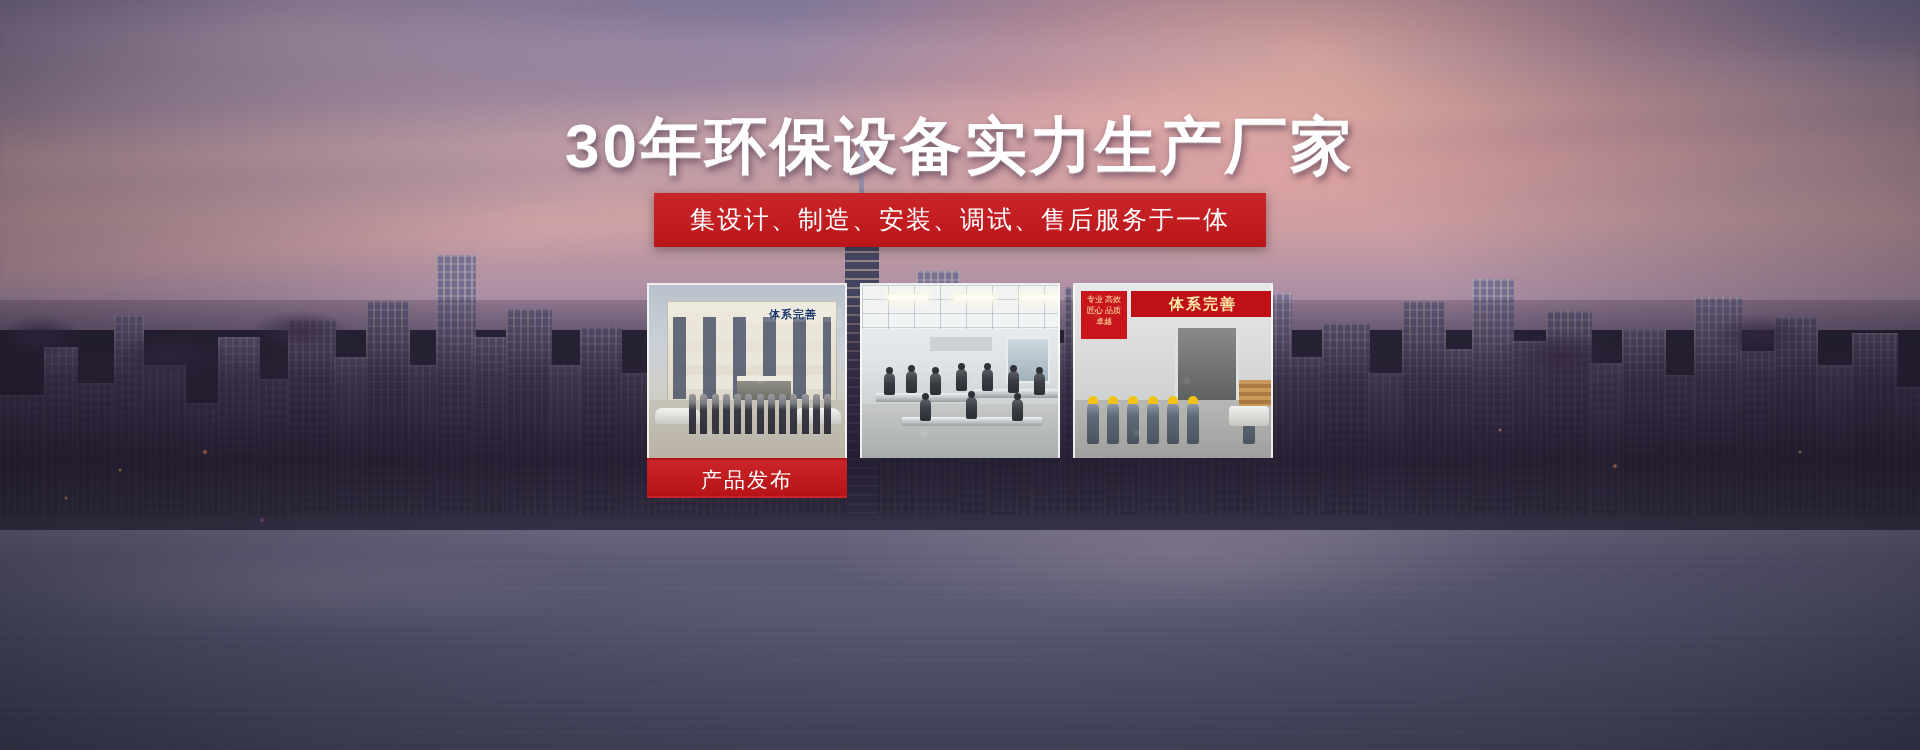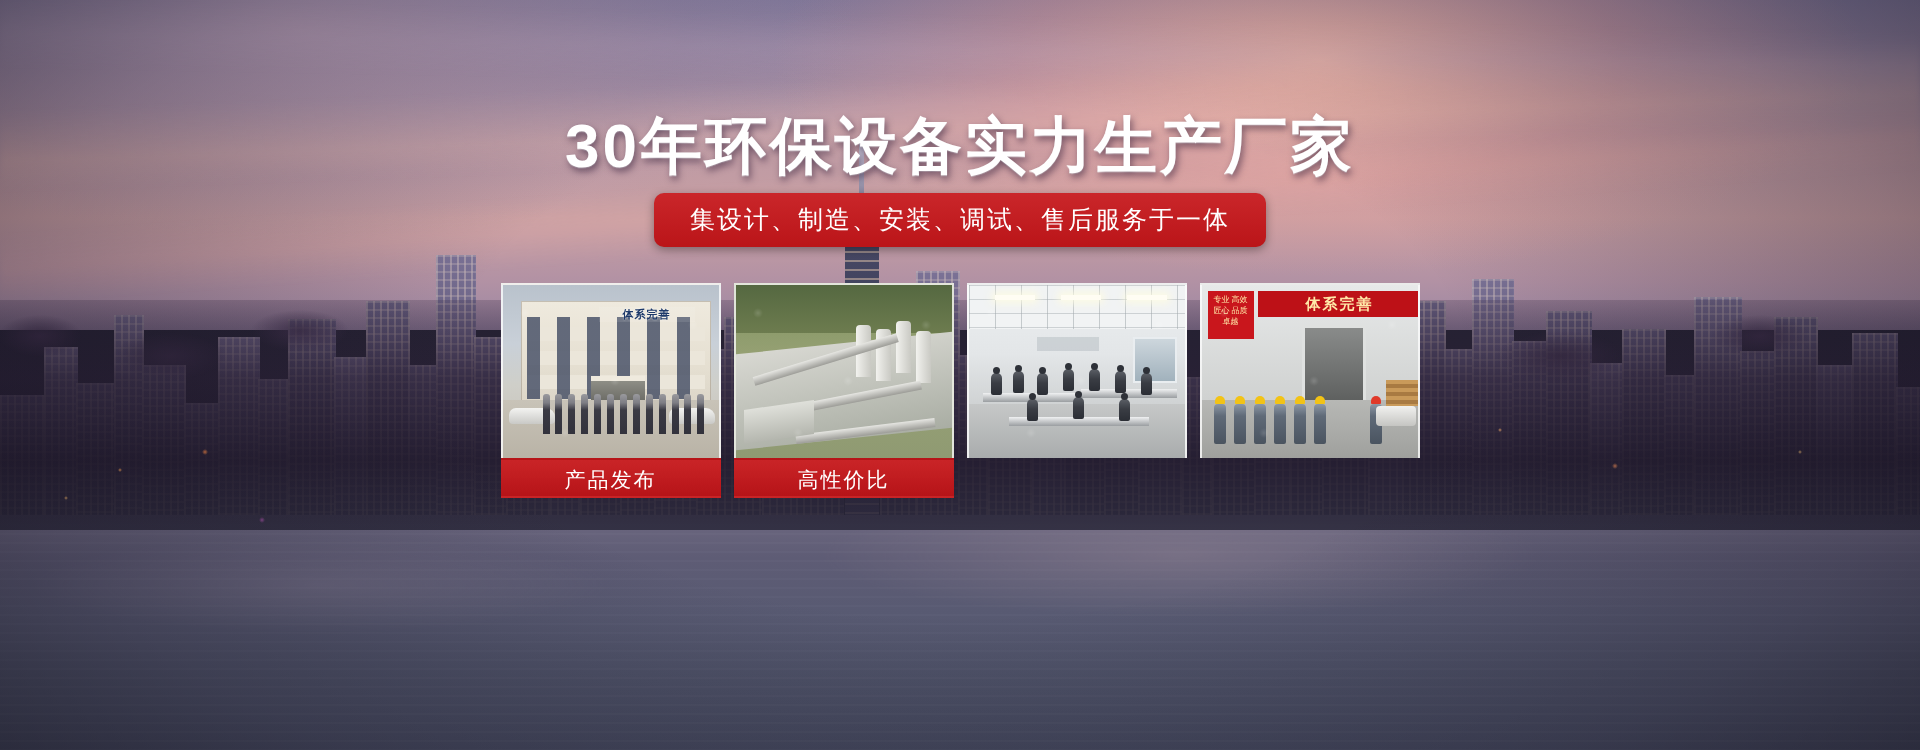--- a/index.html
+++ b/index.html
@@ -90,25 +90,24 @@
     position:absolute; top:104px; left:0; right:0; text-align:center;
     font-size:62px; font-weight:bold; color:#ffffff; letter-spacing:3px;
     text-shadow:2px 4px 7px rgba(40,20,50,.55), 0 1px 0 rgba(255,255,255,.5);
   }
 
   .subtitle-wrap{ position:absolute; top:193px; left:0; right:0; display:flex; justify-content:center; }
   .subtitle{
     background:#c6161a; color:#ffffff; font-size:25px; letter-spacing:2px;
     padding:10px 36px 11px; box-shadow:0 3px 10px rgba(0,0,0,.35);
     background-image:linear-gradient(180deg, rgba(255,255,255,.07), rgba(0,0,0,.06));
-    border-radius:10px;
   }
 
   .cards{ position:absolute; top:283px; left:0; right:0; display:flex; justify-content:center; gap:13px; }
-  .card{ width:220px; }
+  .card{ width:200px; }
   .card-photo{
     position:relative; height:175px; overflow:hidden;
     border:2px solid rgba(255,255,255,.75); border-bottom:none; background:#555;
   }
   .card-caption{
     height:40px; line-height:40px; text-align:center; background:#c6161a; color:#fff;
     font-size:21px; letter-spacing:2px; border:2px solid rgba(255,255,255,.0);
     background-image:linear-gradient(180deg, rgba(255,255,255,.06), rgba(0,0,0,.08));
   }
   .wm{ position:absolute; inset:0; pointer-events:none; opacity:.30; mix-blend-mode:screen;
@@ -305,36 +304,20 @@
               <i></i>
               <i></i>
               <i></i>
               <i></i>
           </div>
           <div class="wm"></div>
         </div>
         <div class="card-caption">产品发布</div>
       </div>
 
-      <div class="card">
-        <div class="card-photo p2">
-          <div class="trees"></div>
-          <div class="pad"></div>
-          <div class="silo s1"></div>
-            <div class="silo s2"></div>
-          <div class="silo s3"></div>
-            <div class="silo s4"></div>
-          <div class="belt b1"></div>
-            <div class="belt b2"></div>
-            <div class="belt b3"></div>
-          <div class="bld2"></div>
-          <div class="wm"></div>
-        </div>
-        <div class="card-caption">高性价比</div>
-      </div>
 
       <div class="card">
         <div class="card-photo p3">
           <div class="ceil"></div>
           <div class="light l1"></div>
             <div class="light l2"></div>
             <div class="light l3"></div>
           <div class="wallsign"></div>
           <div class="win"></div>
           <div class="floor"></div>

